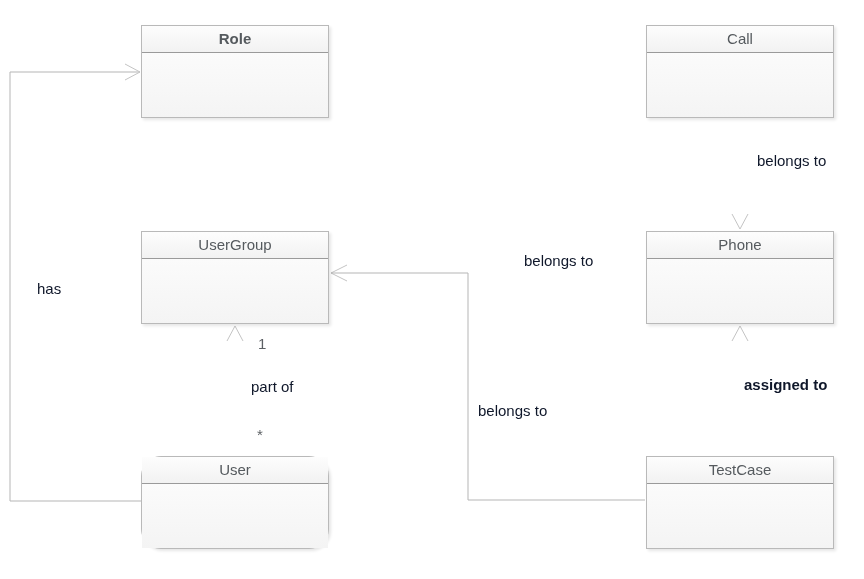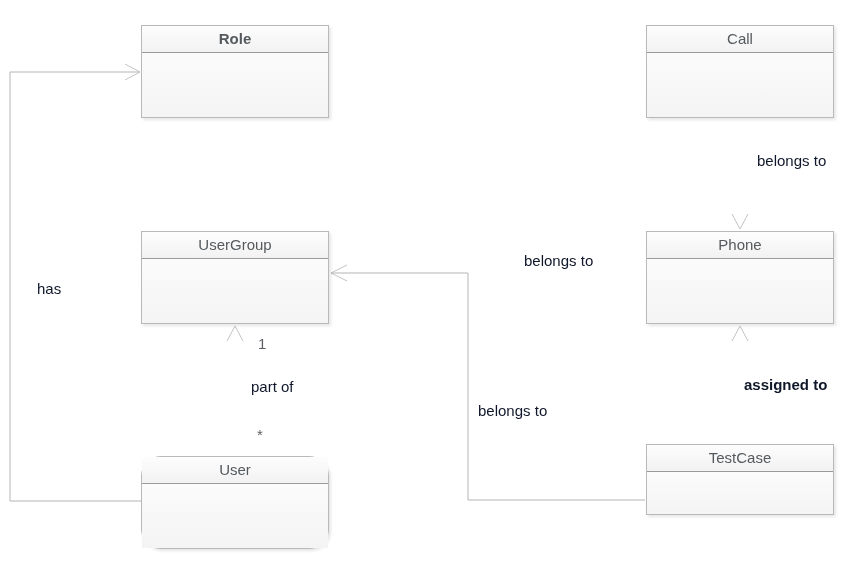--- a/index.html
+++ b/index.html
@@ -133,21 +133,21 @@
   <div class="uml-class" style="left:646px; top:231px; width:188px; height:93px;">
     <div class="hdr">Phone</div>
     <div class="body"></div>
   </div>
 
   <div class="uml-class" style="left:141px; top:456px; width:188px; height:93px;border-radius:20px;">
     <div class="hdr">User</div>
     <div class="body"></div>
   </div>
 
-  <div class="uml-class" style="left:646px; top:444px; width:188px; height:71px;">
+  <div class="uml-class" style="left:646px; top:456px; width:188px; height:93px;">
     <div class="hdr">TestCase</div>
     <div class="body"></div>
   </div>
 
   <div class="edge-label" style="left:757px; top:153px;">belongs to</div>
 
   <div class="edge-label" style="left:524px; top:253px;">belongs to</div>
 
   <div class="edge-label" style="left:478px; top:403px;">belongs to</div>
 

